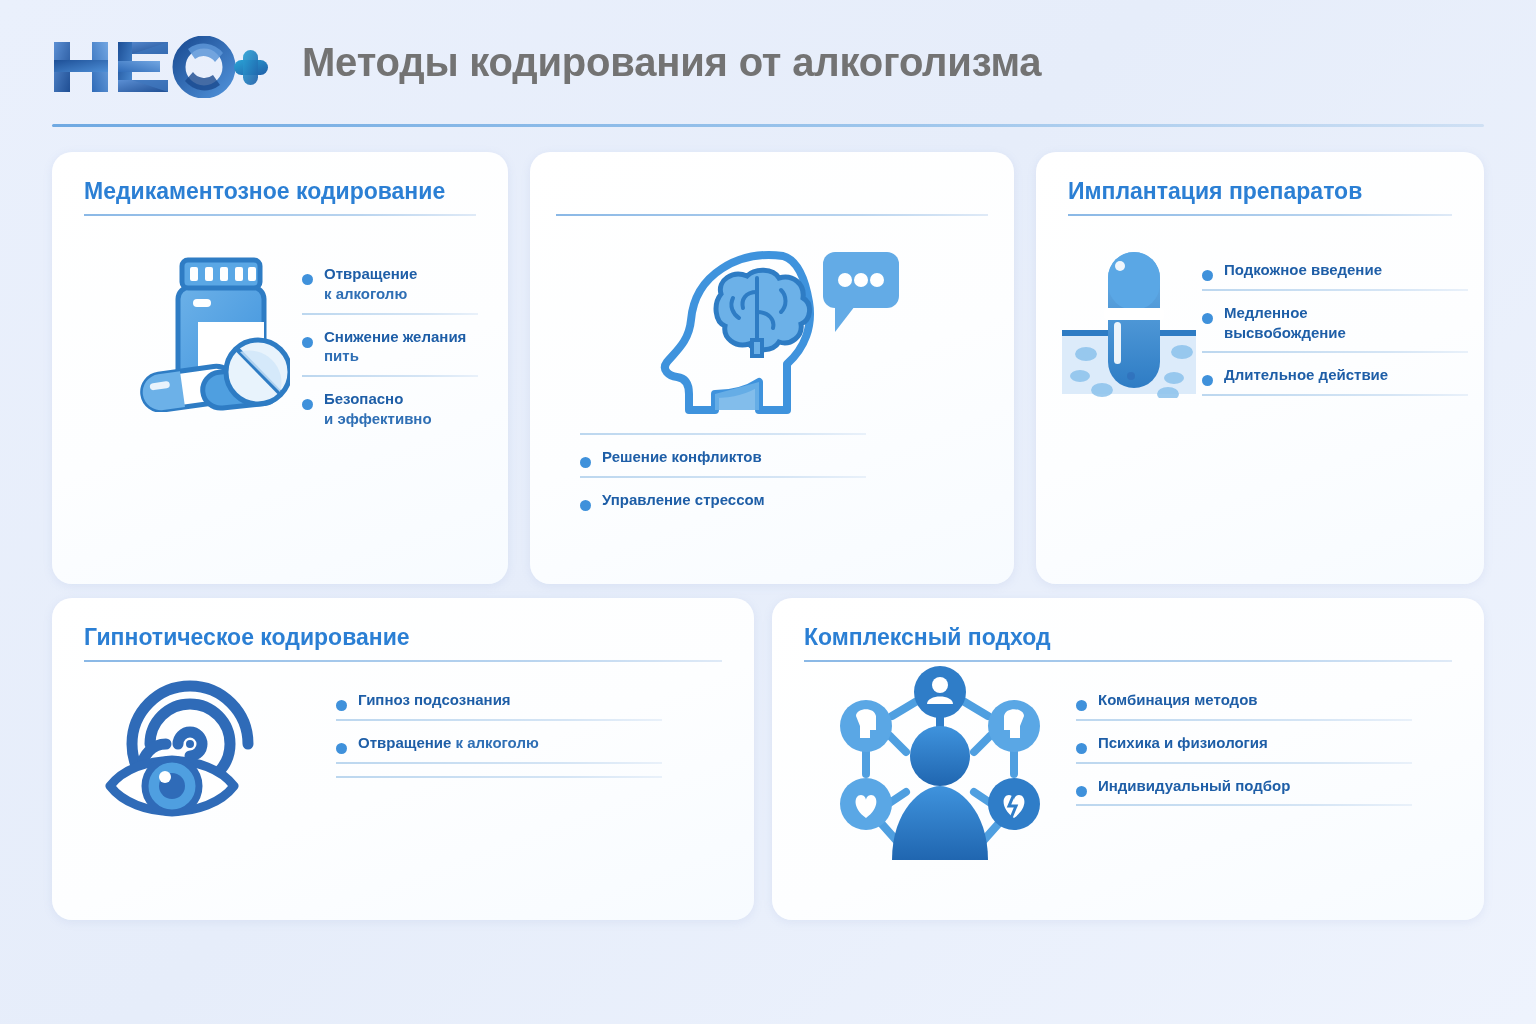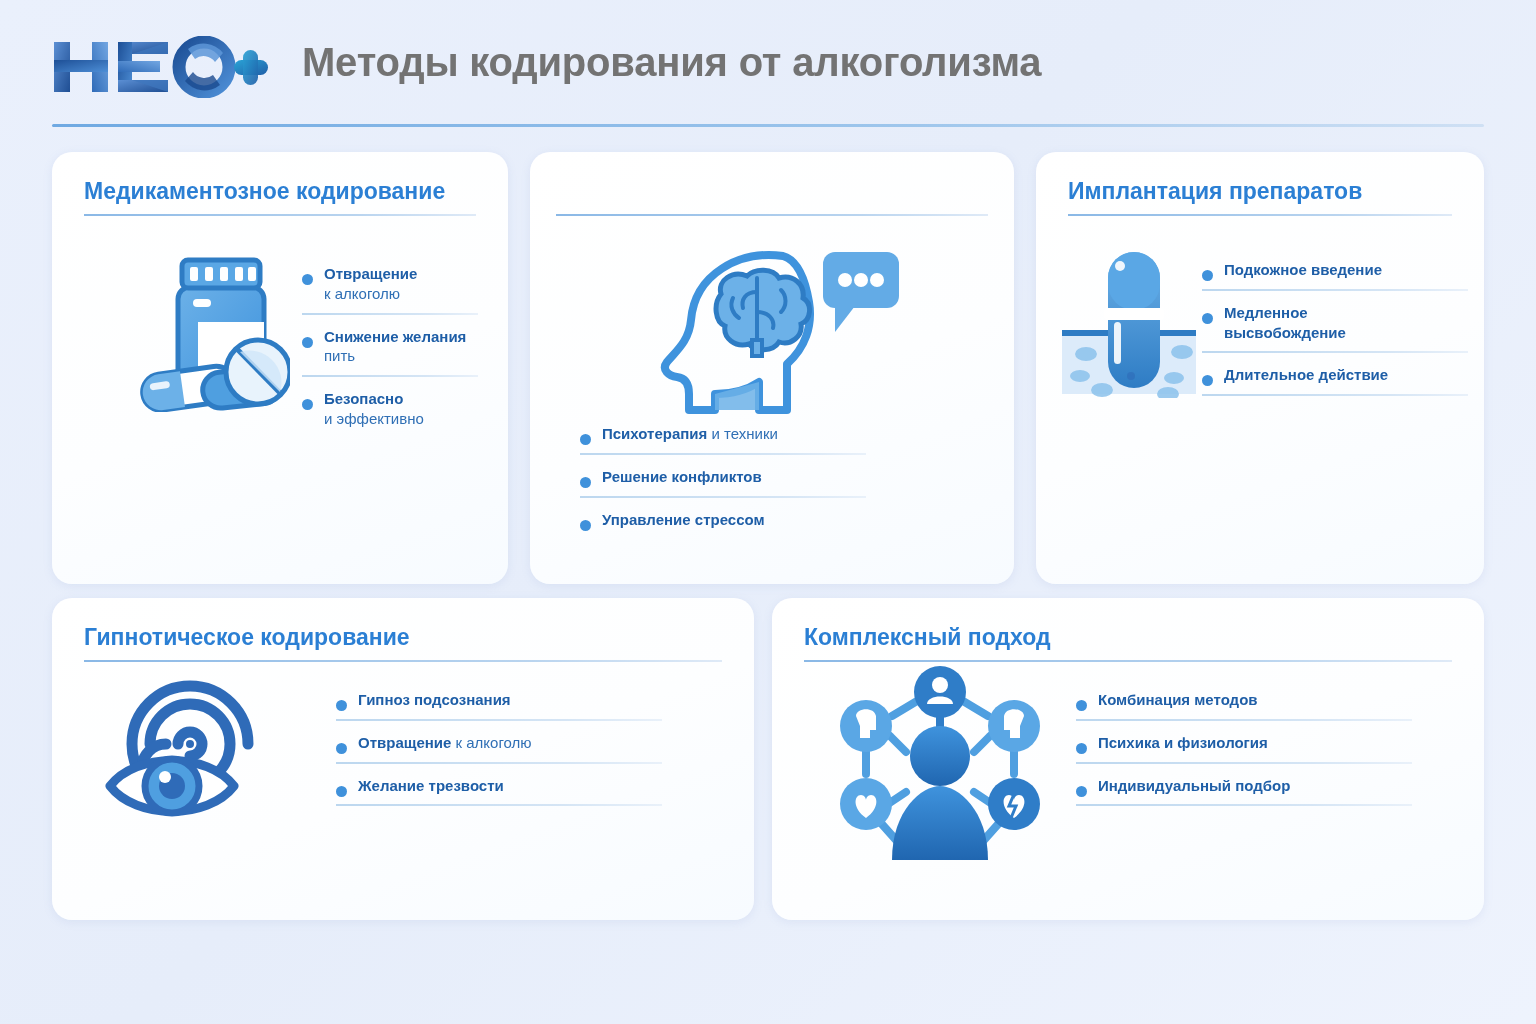--- a/index.html
+++ b/index.html
@@ -45,21 +45,21 @@
 
   
   .blist{position:absolute;}
   .bitem{position:relative;padding-left:26px;margin-bottom:0;}
   .bdot{
     position:absolute;left:4px;top:10px;width:11px;height:11px;
     border-radius:50%;background:#3f91db;
   }
   .btxt{font-size:15px;color:#1f5fa8;line-height:1.32;}
   .btxt .b-strong{font-weight:bold;color:#1e5ea7;}
-  .btxt .b-light{font-weight:normal;color:#2f6fb5;}
+  .btxt .b-light{font-weight:bold;color:#2f6fb5;}
   .bdiv{
     height:2px;margin:9px 0 12px 4px;
     background:linear-gradient(90deg,#bcd7ef 0%,#d5e5f5 70%,#e9f1fa 100%);
   }
   .bdiv.last{margin-bottom:0;}
 </style>
 </head>
 <body>
 
 <div class="page">
@@ -203,25 +203,20 @@
           <rect x="168" y="8" width="76" height="56" rx="12" fill="#63abe6"></rect>
           <path d="M180 62 L180 88 L200 62 Z" fill="#63abe6"></path>
           <circle cx="190" cy="36" r="7" fill="#ffffff"></circle>
           <circle cx="206" cy="36" r="7" fill="#ffffff"></circle>
           <circle cx="222" cy="36" r="7" fill="#ffffff"></circle>
         </g>
       </svg>
     </div>
 
     <div class="blist" style="left:46px;top:272px;width:400px;">
-      <div class="bitem">
-        <span class="bdot"></span>
-        <div class="btxt"><span class="b-strong">Психотерапия</span>
-          <span class="b-light">и техники</span></div>
-      </div>
       <div class="bdiv" style="margin-right:110px;"></div>
       <div class="bitem">
         <span class="bdot"></span>
         <div class="btxt"><span class="b-strong">Решение конфликтов</span></div>
       </div>
       <div class="bdiv" style="margin-right:110px;"></div>
       <div class="bitem">
         <span class="bdot"></span>
         <div class="btxt"><span class="b-strong">Управление стрессом</span></div>
       </div>
@@ -308,24 +303,20 @@
         <span class="bdot"></span>
         <div class="btxt"><span class="b-strong">Гипноз подсознания</span></div>
       </div>
       <div class="bdiv"></div>
       <div class="bitem">
         <span class="bdot"></span>
         <div class="btxt"><span class="b-strong">Отвращение</span>
           <span class="b-light">к алкоголю</span></div>
       </div>
       <div class="bdiv"></div>
-      <div class="bitem">
-        <span class="bdot"></span>
-        <div class="btxt"><span class="b-strong">Желание трезвости</span></div>
-      </div>
       <div class="bdiv last"></div>
     </div>
   </div>
 
   <div class="card" style="left:772px;top:598px;width:712px;height:322px;">
     <div class="card-title">Комплексный подход</div>
     <div class="card-rule"></div>
 
     <div class="icon-box" style="left:58px;top:66px;width:220px;height:206px;">
       <svg width="220" height="206" viewBox="0 0 220 206">

